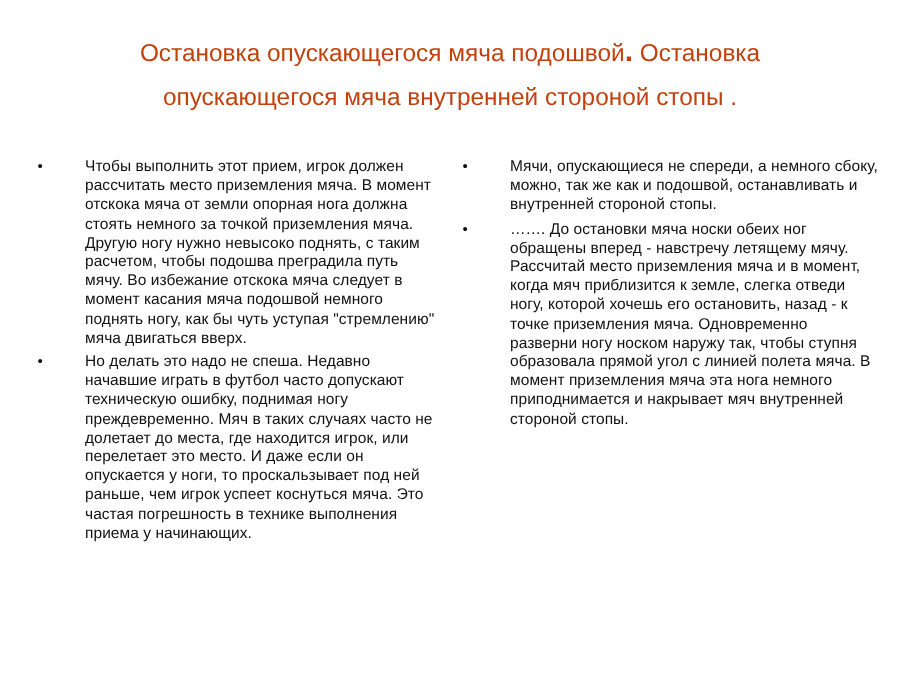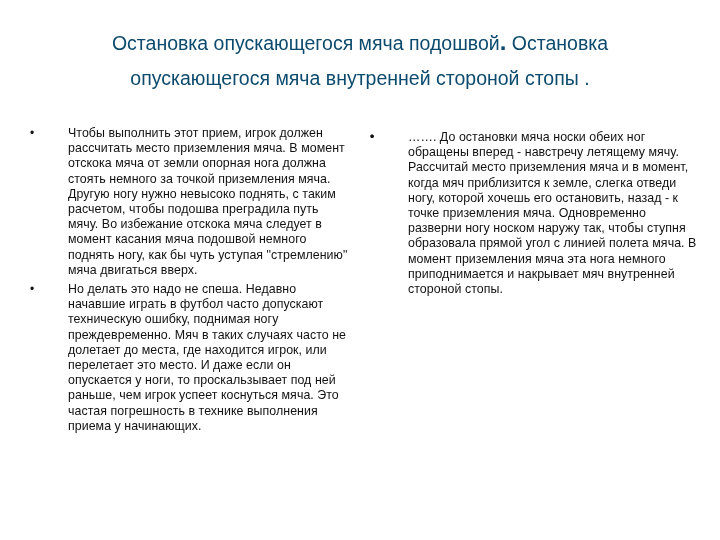--- a/index.html
+++ b/index.html
@@ -2,21 +2,21 @@
 <html><head>
   <meta charset="utf-8">
   <style>
     html, body { margin: 0; padding: 0; }
     body {
       width: 720px; height: 540px; background: #ffffff; position: relative; overflow: hidden;
       font-family: "Liberation Sans", "DejaVu Sans", sans-serif; color: #111111;
     }
     .title {
       position: absolute; left: 40px; top: 24px; width: 640px; text-align: center;
-      font-size: 19.5px; line-height: 35px; color: #0c4a6e;
+      font-size: 19.5px; line-height: 35px; color: #c2410c;
     }
     .title .dot { font-weight: bold; font-size: 24px; }
     .col { position: absolute; top: 126px; }
     .col.left { left: 28px; width: 320px; }
     .col.right { left: 368px; width: 335px; }
     ul.bullets { list-style: none; margin: 0; padding: 0; }
     ul.bullets li {
       position: relative; padding-left: 40px; font-size: 12.4px; line-height: 15.2px;
       margin-bottom: 4px; letter-spacing: 0.05px;
     }
@@ -41,19 +41,20 @@
       <span class="bullet">•</span>
       <span>Но делать это надо не спеша. Недавно начавшие играть в футбол часто допускают техническую ошибку, поднимая ногу преждевременно. Мяч в таких случаях часто не долетает до места, где находится игрок, или перелетает это место. И даже если он опускается у ноги, то проскальзывает под ней раньше, чем игрок успеет коснуться мяча. Это частая погрешность в технике выполнения приема у начинающих.</span>
     </li>
   </ul>
 </div>
 
 <div class="col right">
   <ul class="bullets">
     <li>
       <span class="bullet">•</span>
+      <span>Мячи, опускающиеся не спереди, а немного сбоку, можно, так же как и подошвой, останавливать и внутренней стороной стопы.</span>
     </li>
     <li>
       <span class="bullet">•</span>
       <span>……. До остановки мяча носки обеих ног обращены вперед - навстречу летящему мячу. Рассчитай место приземления мяча и в момент, когда мяч приблизится к земле, слегка отведи ногу, которой хочешь его остановить, назад - к точке приземления мяча. Одновременно разверни ногу носком наружу так, чтобы ступня образовала прямой угол с линией полета мяча. В момент приземления мяча эта нога немного приподнимается и накрывает мяч внутренней стороной стопы.</span>
     </li>
   </ul>
 </div>
 
 </body></html>

